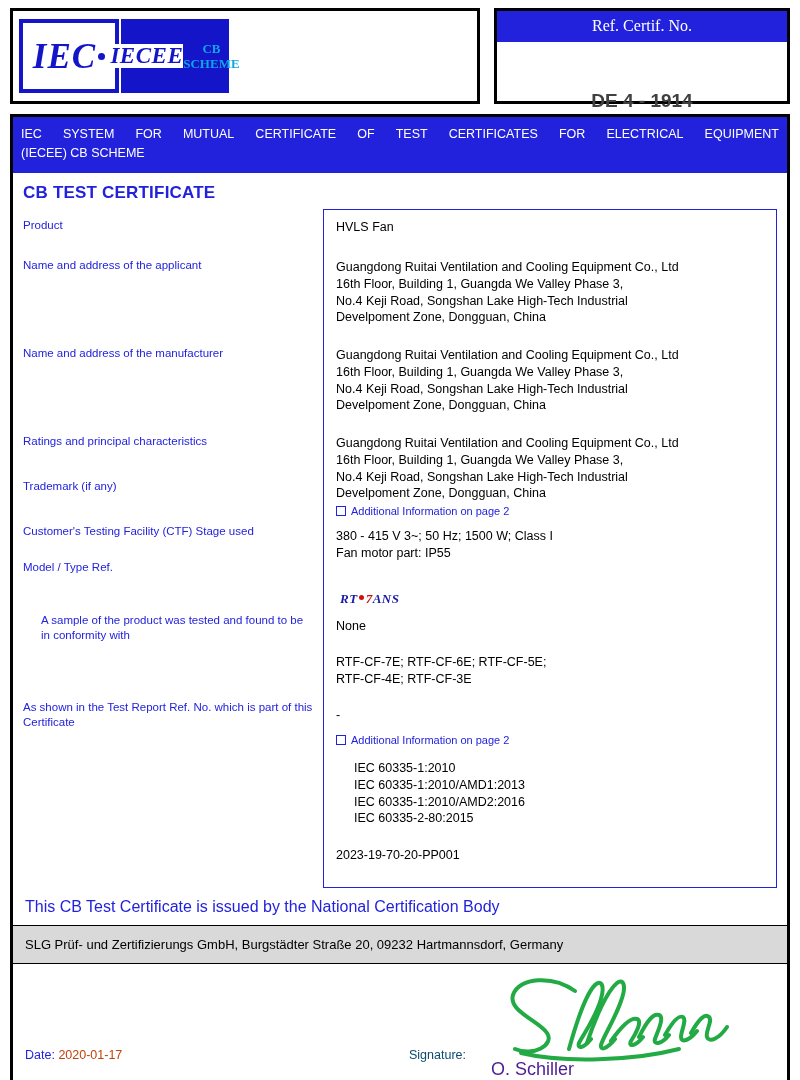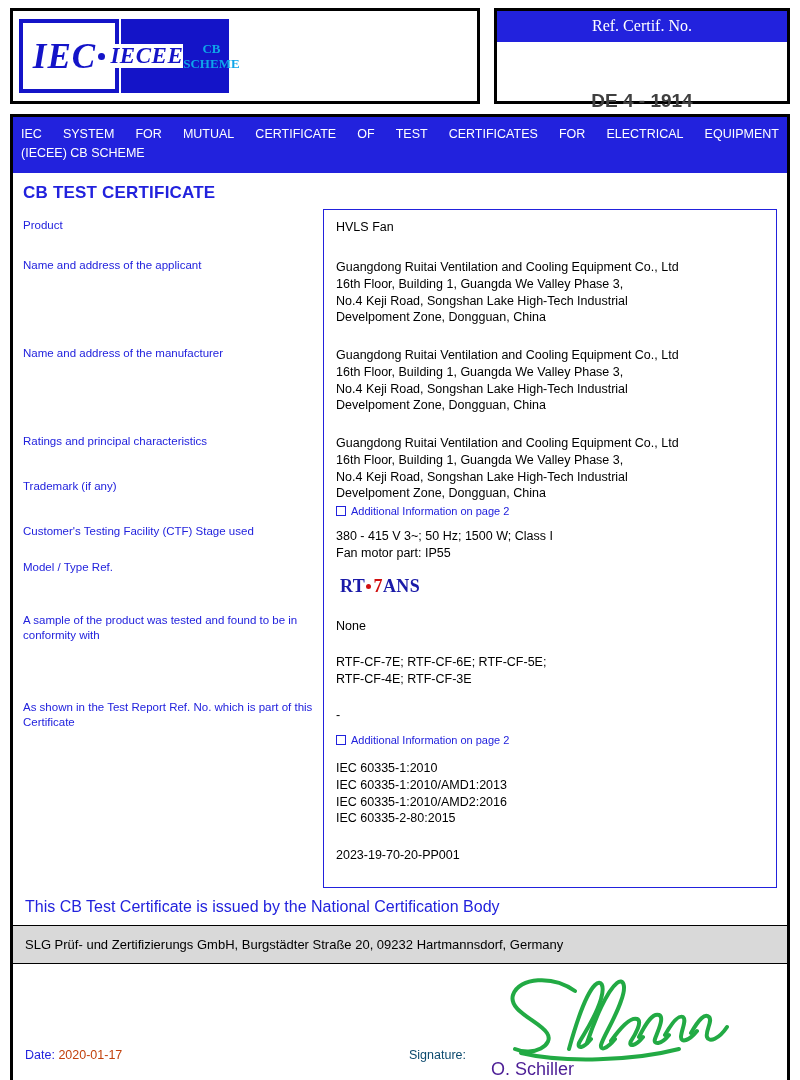--- a/index.html
+++ b/index.html
@@ -211,33 +211,35 @@
   
   .r-product   { height: 40px; padding-top: 9px; }
   .r-applicant { height: 88px; padding-top: 9px; }
   .r-manuf     { height: 88px; padding-top: 9px; }
   .r-factory   { height: 93px; padding-top: 9px; }
   .r-ratings   { height: 45px; padding-top: 9px; }
   .r-trademark { height: 45px; padding-top: 9px; }
   .r-ctf       { height: 36px; padding-top: 9px; }
   .r-model     { height: 53px; padding-top: 9px; }
   .r-addinfo   { height: 53px; padding-top: 9px; }
-  .r-sample    { height: 87px; padding-top: 9px; }
+  .r-sample    { height: 87px; padding-top: 9px; margin-left: 18px; }
   .r-testrep   { height: 45px; padding-top: 9px; }
 
   .trademark-logo {
     display: inline-block;
     background: #ffffff;
     border: none;
     padding: 1px 4px;
     font-family: "Liberation Serif", serif;
-    font-weight: bold;
-    font-size: 18px;
+    font-style: italic;
+    font-weight: bold;
+    font-size: 13px;
     color: #1a1aa8;
     letter-spacing: 0.5px;
+    margin-top: 16px;
   }
   .tm-dot {
     display: inline-block;
     width: 5px;
     height: 5px;
     background: #d01010;
     border-radius: 50%;
     margin: 0 2px 3px 1px;
   }
   .tm-red { color: #d01010; }

